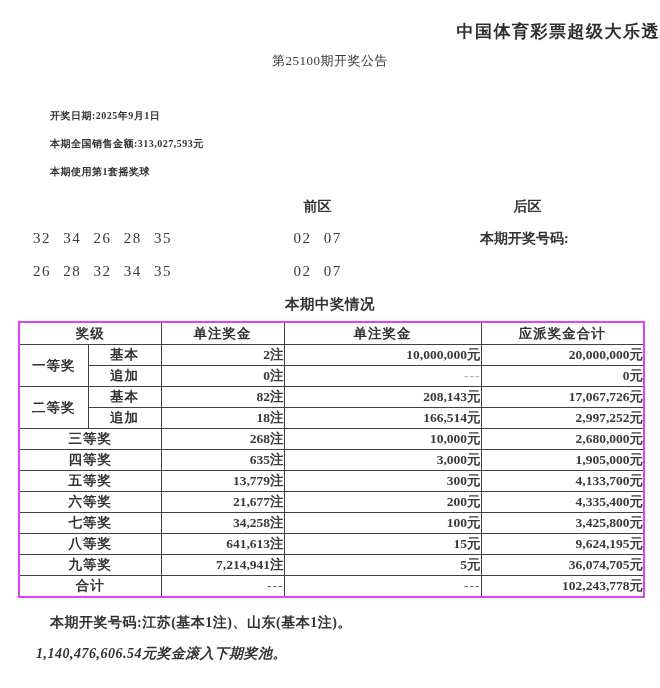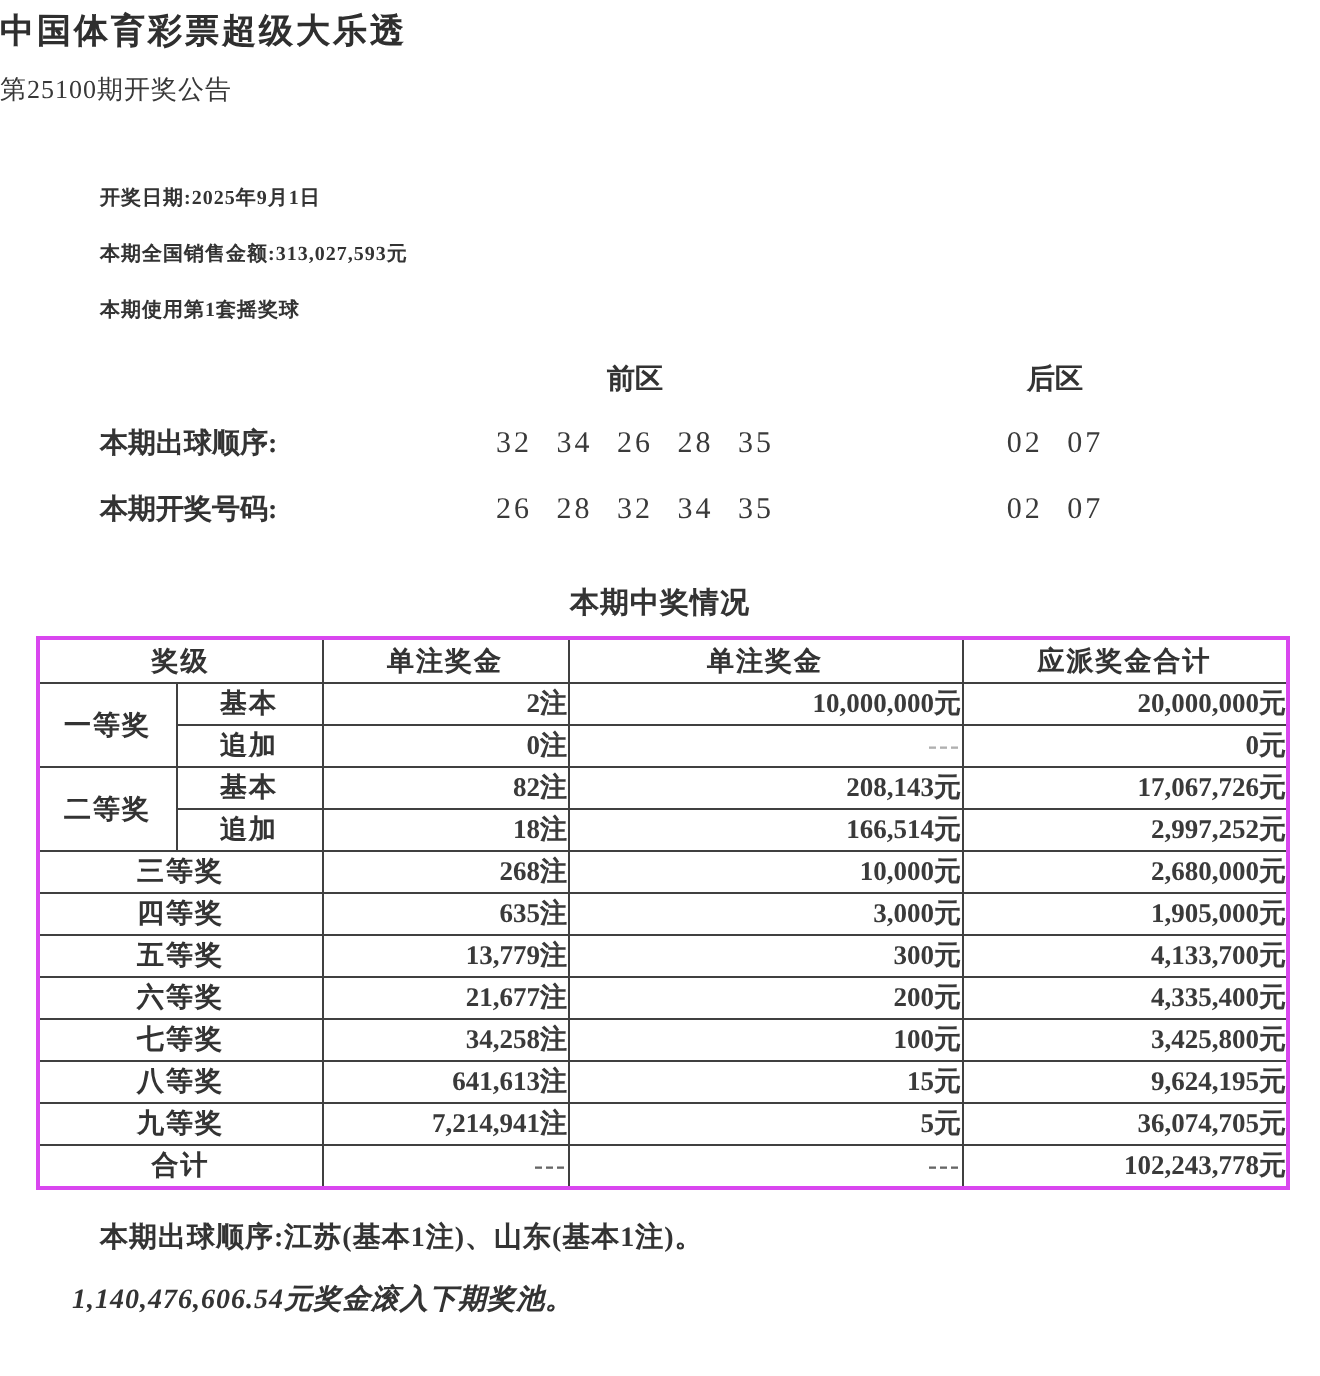--- a/index.html
+++ b/index.html
@@ -2,40 +2,40 @@
 <html><head>
 <meta charset="utf-8">
 <style>
   html,body{margin:0;padding:0;}
   body{
     width:660px;height:688px;background:#ffffff;overflow:hidden;
     font-family:"Liberation Serif","DejaVu Serif",serif;
     color:#333333;
   }
   .page-title{
-    padding-top:4px;text-align:left;font-size:17px;font-weight:bold;
+    padding-top:20px;text-align:right;font-size:17px;font-weight:bold;
     letter-spacing:1.5px;color:#2f2f2f;
   }
   .page-subtitle{
-    text-align:left;font-size:13px;margin-top:9px;letter-spacing:0.5px;color:#383838;
+    text-align:center;font-size:13px;margin-top:9px;letter-spacing:0.5px;color:#383838;
   }
   .info{margin:37px 0 0 50px;}
   .info p{margin:0 16px 11px 0;font-size:10px;font-weight:bold;line-height:17px;letter-spacing:0.5px;}
   .zone-grid{
     display:grid;grid-template-columns:205px 225px 195px;
     margin-top:17px;
   }
   .zone-grid .cell{line-height:19px;}
   .zone-head{font-size:14px;font-weight:bold;text-align:center;margin-bottom:13px;}
   .zone-label{font-size:14px;font-weight:bold;padding-left:50px;margin-bottom:14px;}
   .ball-nums{
     font-size:15px;text-align:center;white-space:pre;
     letter-spacing:1.5px;word-spacing:7px;color:#3a3a3a;margin-bottom:14px;
   }
-  .section-title{text-align:center;font-size:14.5px;font-weight:bold;margin-top:13px;letter-spacing:0.5px;}
+  .section-title{text-align:center;font-size:14.5px;font-weight:bold;letter-spacing:0.5px;}
   table.prize{
     border-collapse:collapse;table-layout:fixed;
     margin:7px 0 0 18px;width:627px;
     border:2px solid #d946ef;
   }
   table.prize th,table.prize td{
     border:1px solid #404040;overflow:hidden;
     font-size:13.5px;line-height:20px;height:20px;padding:0;
   }
   table.prize th{font-weight:bold;text-align:center;height:21px;letter-spacing:1px;}
@@ -57,21 +57,20 @@
   <p>开奖日期:2025年9月1日</p>
   <p>本期全国销售金额:313,027,593元</p>
   <p>本期使用第1套摇奖球</p>
 </div>
 
 <div class="zone-grid">
   <div class="cell"></div>
   <div class="cell zone-head">前区</div>
   <div class="cell zone-head">后区</div>
 
-  <div class="cell zone-label">本期出球顺序:</div>
   <div class="cell ball-nums">32 34 26 28 35</div>
   <div class="cell ball-nums">02 07</div>
 
   <div class="cell zone-label">本期开奖号码:</div>
   <div class="cell ball-nums">26 28 32 34 35</div>
   <div class="cell ball-nums">02 07</div>
 </div>
 
 <div class="section-title">本期中奖情况</div>
 
@@ -163,16 +162,16 @@
     <tr>
       <td class="lvl" colspan="2">合计</td>
       <td class="num dash">---</td>
       <td class="num dash">---</td>
       <td class="num">102,243,778元</td>
     </tr>
   </tbody>
 </table>
 
 <div class="notes">
-  <p class="note-1">本期出球顺序:江苏(基本1注)、山东(基本1注)。</p>
+  <p class="note-1">本期开奖号码:江苏(基本1注)、山东(基本1注)。</p>
   <p class="note-2">1,140,476,606.54元奖金滚入下期奖池。</p>
 
 </div>
 
 </body></html>

